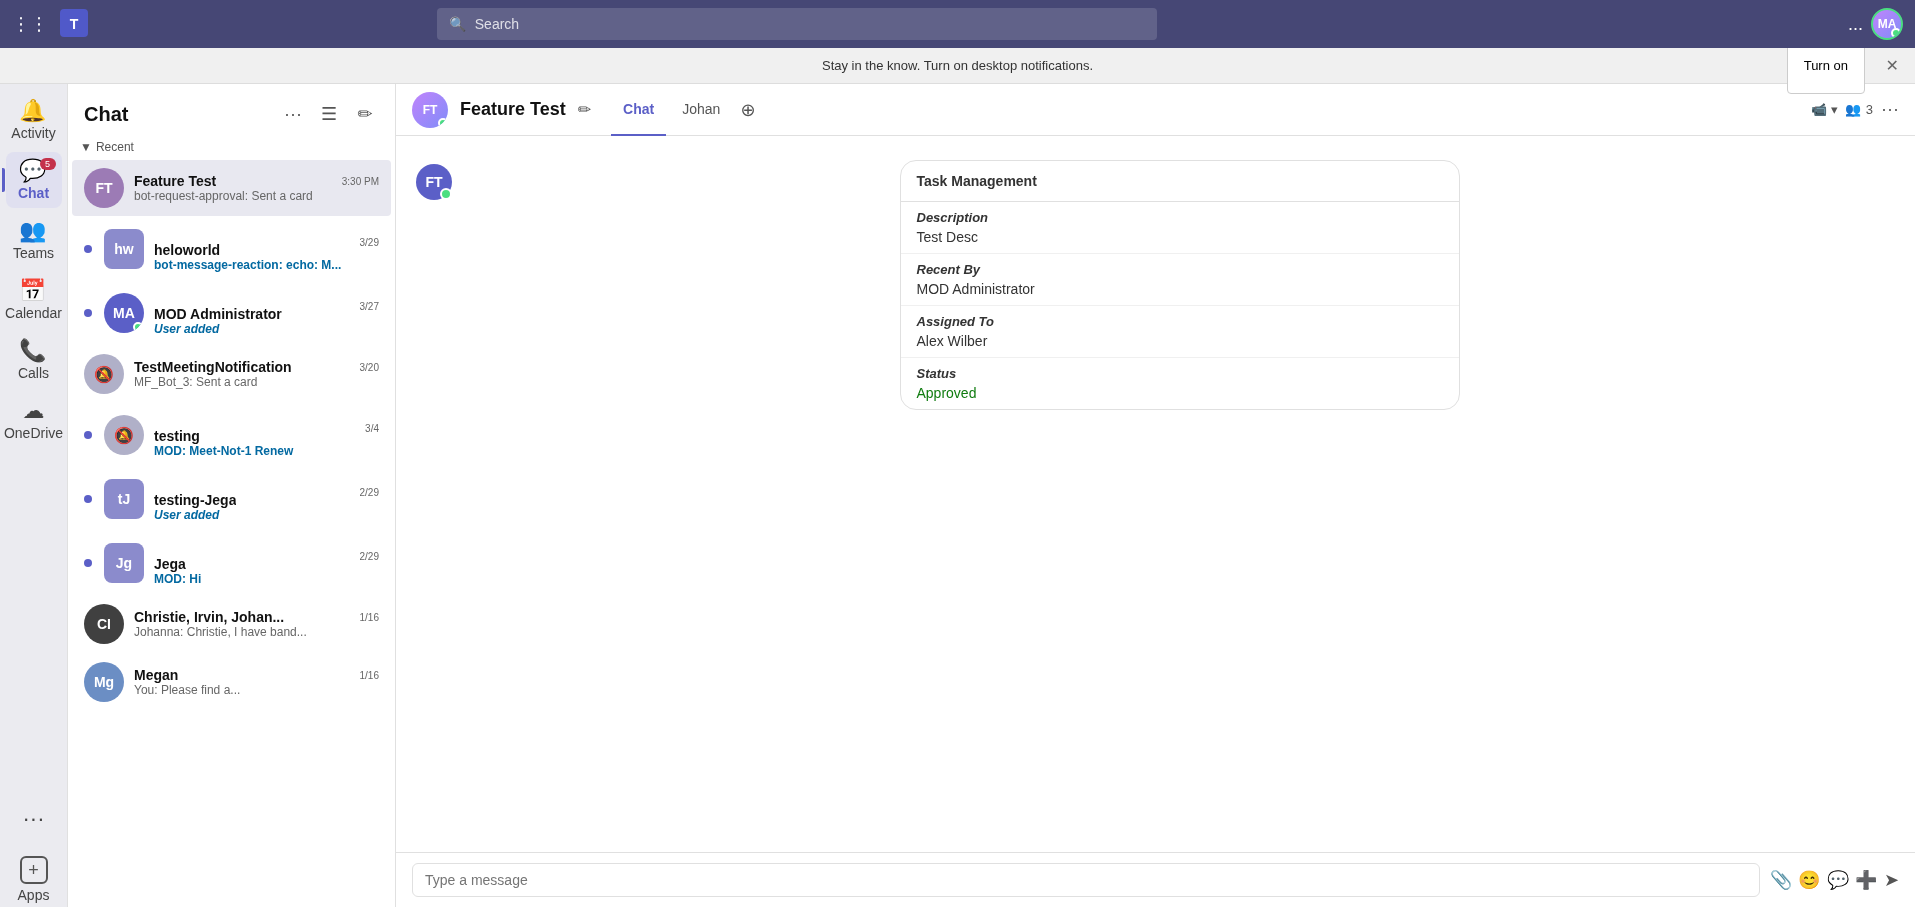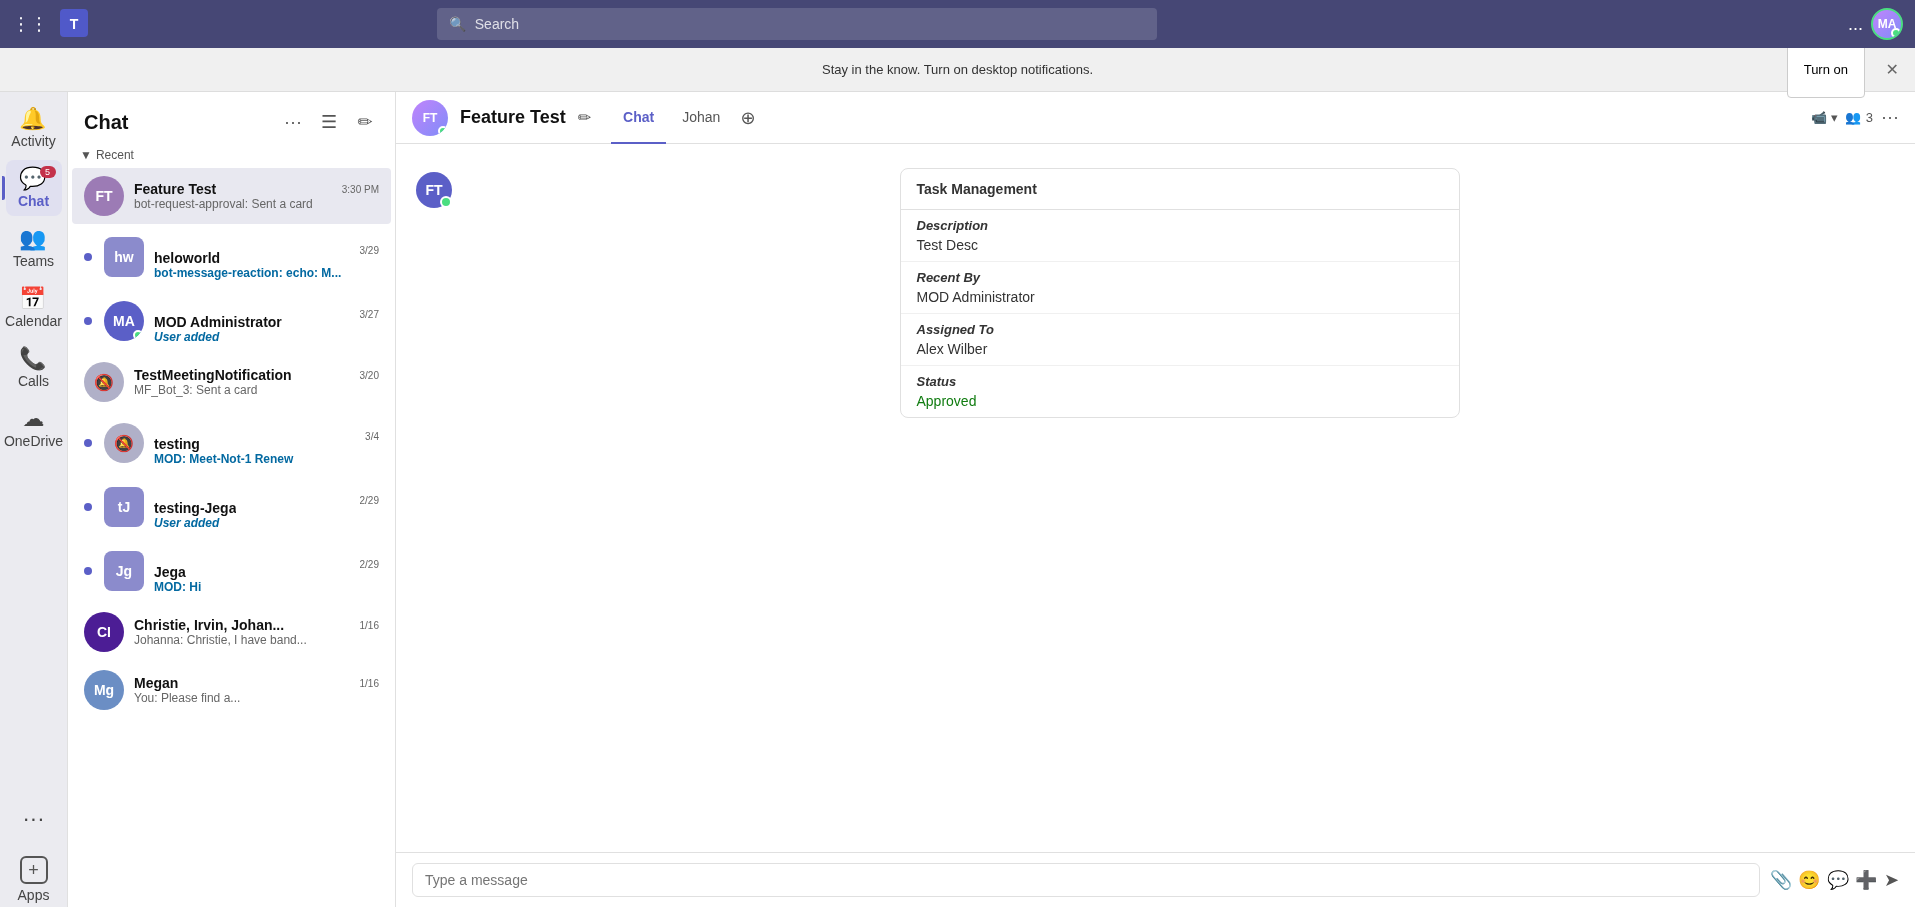--- a/index.html
+++ b/index.html
@@ -68,21 +68,21 @@
     }
     .status-dot-top {
       position: absolute; bottom: 0; right: 0;
       width: 10px; height: 10px; border-radius: 50%;
       background: #4ade80; border: 2px solid white;
     }
 
     
     .notification-banner {
       background: #f0f0f0;
-      height: 44px;
+      height: 36px;
       display: flex;
       align-items: center;
       justify-content: center;
       font-size: 13px;
       color: #333;
       border-bottom: 1px solid #ddd;
       position: relative;
     }
     .notification-banner .turn-on-btn {
       position: absolute;
@@ -321,21 +321,21 @@
       padding: 16px 20px;
       display: flex;
       flex-direction: column;
       gap: 0;
     }
 
     
     .task-card {
       background: white;
       border: 1px solid #e0e0e0;
-      border-radius: 8px;
+      border-radius: 16px;
       max-width: 560px;
       margin: 0 auto;
       overflow: hidden;
     }
     .task-card-header {
       padding: 12px 16px;
       border-bottom: 1px solid #e0e0e0;
       font-size: 14px;
       font-weight: 600;
       color: #333;
@@ -563,21 +563,21 @@
         <div class="chat-info">
           <div class="chat-name-row">
             <span class="chat-name unread">Jega</span>
             <span class="chat-time">2/29</span>
           </div>
           <div class="chat-preview unread">MOD: Hi</div>
         </div>
       </div>
 
       <div class="chat-item">
-        <div class="chat-avatar" style="background:#4c1d95;">CI</div>
+        <div class="chat-avatar" style="background:#404040;">CI</div>
         <div class="chat-info">
           <div class="chat-name-row">
             <span class="chat-name">Christie, Irvin, Johan...</span>
             <span class="chat-time">1/16</span>
           </div>
           <div class="chat-preview">Johanna: Christie, I have band...</div>
         </div>
       </div>
 
       <div class="chat-item">

